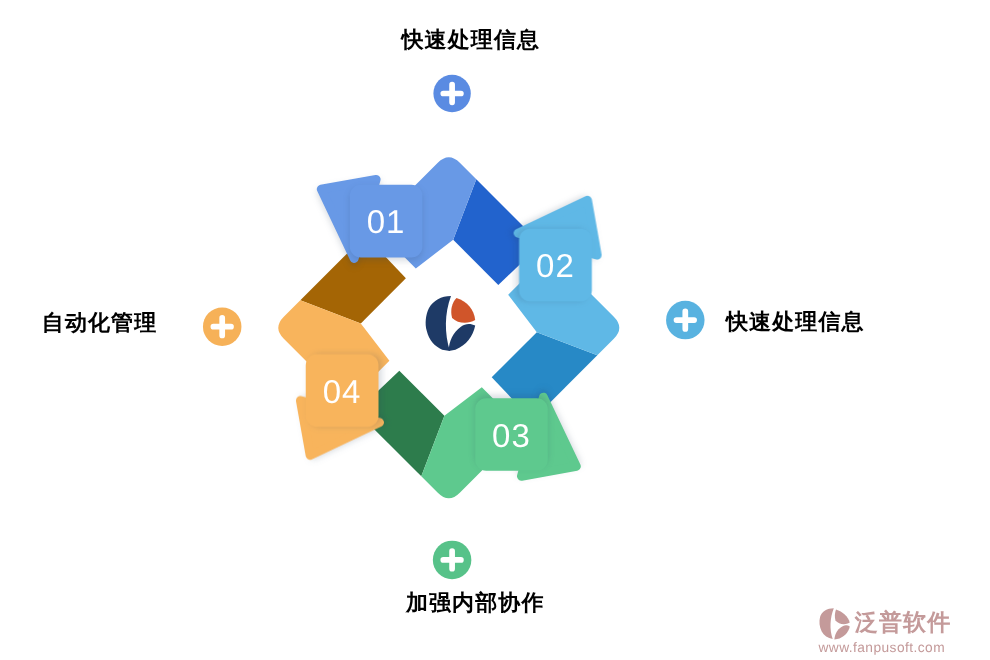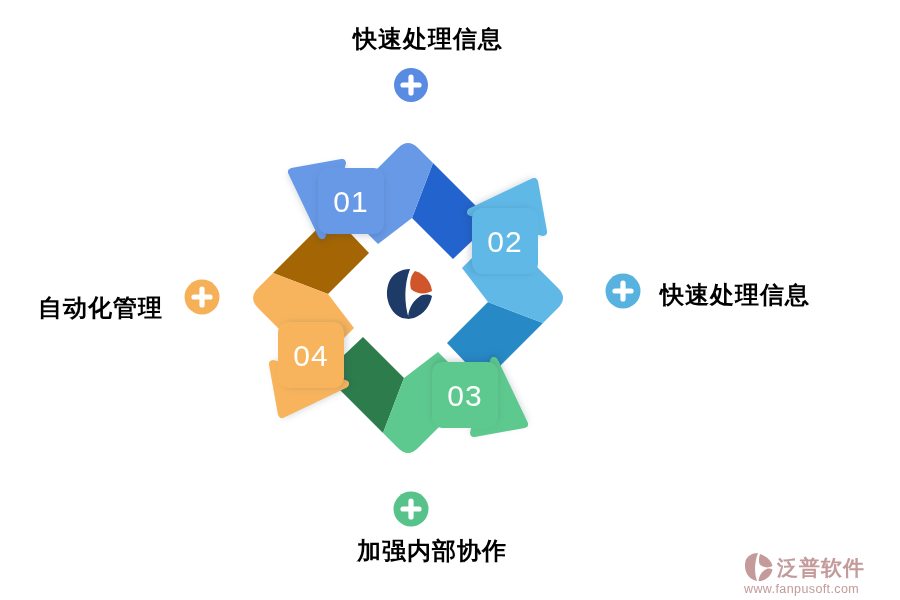--- a/index.html
+++ b/index.html
@@ -3,31 +3,31 @@
 <meta charset="utf-8">
 <style>
   html,body{margin:0;padding:0}
   body{
     width:900px;height:600px;position:relative;background:#ffffff;
     font-family:"Liberation Sans",sans-serif;overflow:hidden;
   }
   .stage{position:absolute;left:0;top:0;width:900px;height:600px}
   .diagram-svg{position:absolute;left:0;top:0}
   .feature-label{
-    position:absolute;font-size:24px;font-weight:bold;color:#000000;
+    position:absolute;font-size:20px;font-weight:bold;color:#000000;
     letter-spacing:1px;white-space:nowrap;line-height:1.1;
   }
   .centerx{transform:translateX(-50%)}
   .chip{filter:drop-shadow(0 3px 3px rgba(40,60,90,0.18))}
   .num{
     font-family:"Liberation Sans",sans-serif;font-size:30px;fill:#ffffff;
     letter-spacing:1px;text-anchor:middle;
   }
   .watermark{position:absolute;left:744px;top:552px;width:150px}
-  .wm-row{display:flex;align-items:center;gap:3px}
+  .wm-row{display:flex;gap:3px}
   .wm-brand{font-size:21px;font-weight:bold;letter-spacing:1px}
   .wm-url{font-size:12.5px;letter-spacing:0.4px;text-align:left;margin-top:-1px}
 </style>
 </head>
 <body>
 
 <div class="stage">
 
   <svg class="diagram-svg" width="900" height="600" viewBox="0 0 900 600">
 
@@ -87,21 +87,21 @@
     </g>
     <g transform="translate(202,297)">
       <circle r="17.5" fill="#F6B158"></circle>
       <path d="M-8,0 H8 M0,-8 V8" stroke="#ffffff" stroke-width="5.2" stroke-linecap="round" fill="none"></path>
     </g>
   </svg>
 
   <div class="feature-label centerx" style="left:428px;top:26px">快速处理信息</div>
   <div class="feature-label" style="left:660px;top:282px">快速处理信息</div>
   <div class="feature-label centerx" style="left:432px;top:538px">加强内部协作</div>
-  <div class="feature-label" style="left:38px;top:295px">自动化管理</div>
+  <div class="feature-label" style="left:38px;top:283px">自动化管理</div>
 
   <div class="watermark" style="color: rgb(196, 154, 154);">
     <div class="wm-row">
       <svg width="30" height="31" viewBox="0 0 30 31">
         <path d="M14,1 C8,1 3,4 1.5,9 C0.5,13 0.8,18 3,22 C5,25.5 8.5,28 13,29 C10,20 10.5,10 14,1 Z" fill="#C49A9A"></path>
         <path d="M16,2 C22,4 27,8 28.5,14 C24,16.5 18.5,15.5 15.5,12 C14.5,8.5 15,5 16,2 Z" fill="#C49A9A"></path>
         <path d="M28.5,17.5 C27.5,23 23,27.5 17,29 L14.5,29.3 C15,23.5 18,19 22.5,17 C24.5,16.2 27,16.4 28.5,17.5 Z" fill="#C49A9A"></path>
       </svg>
       <span class="wm-brand">泛普软件</span>
     </div>

